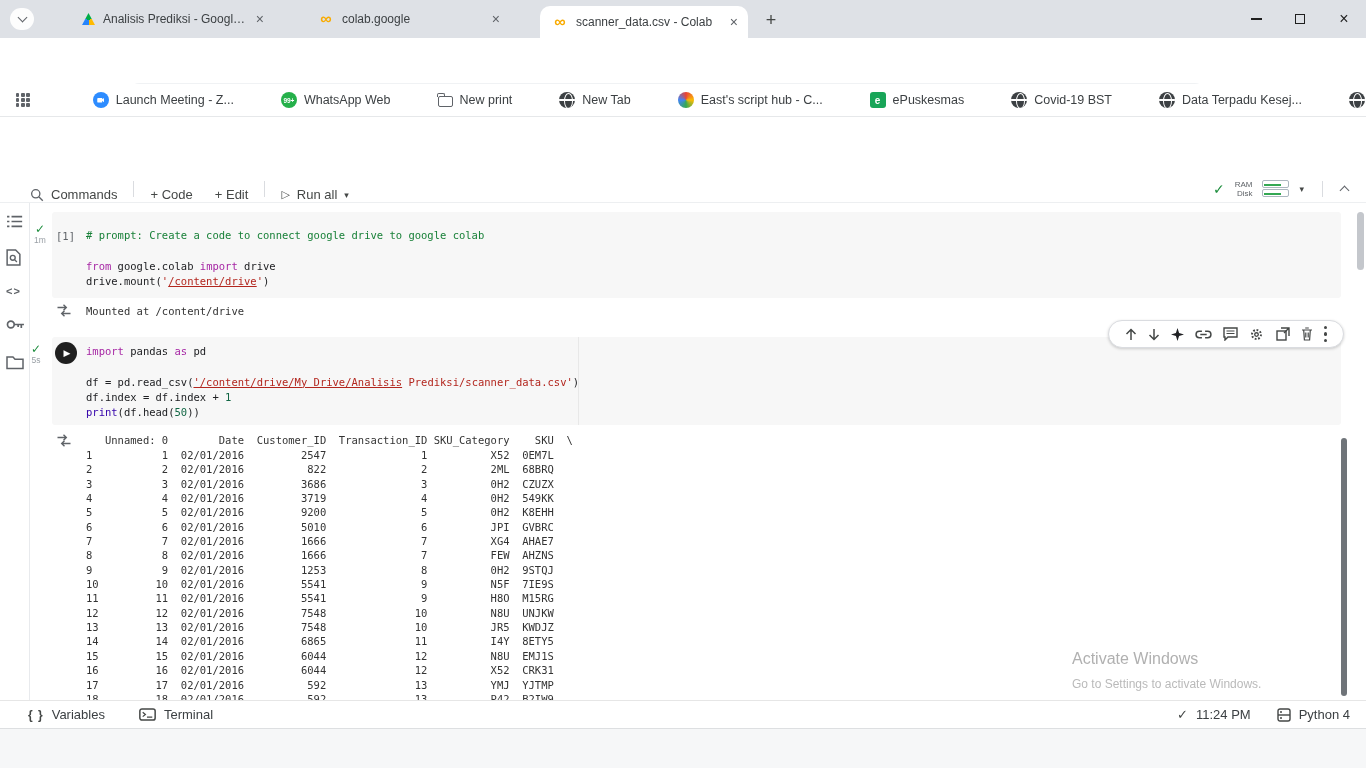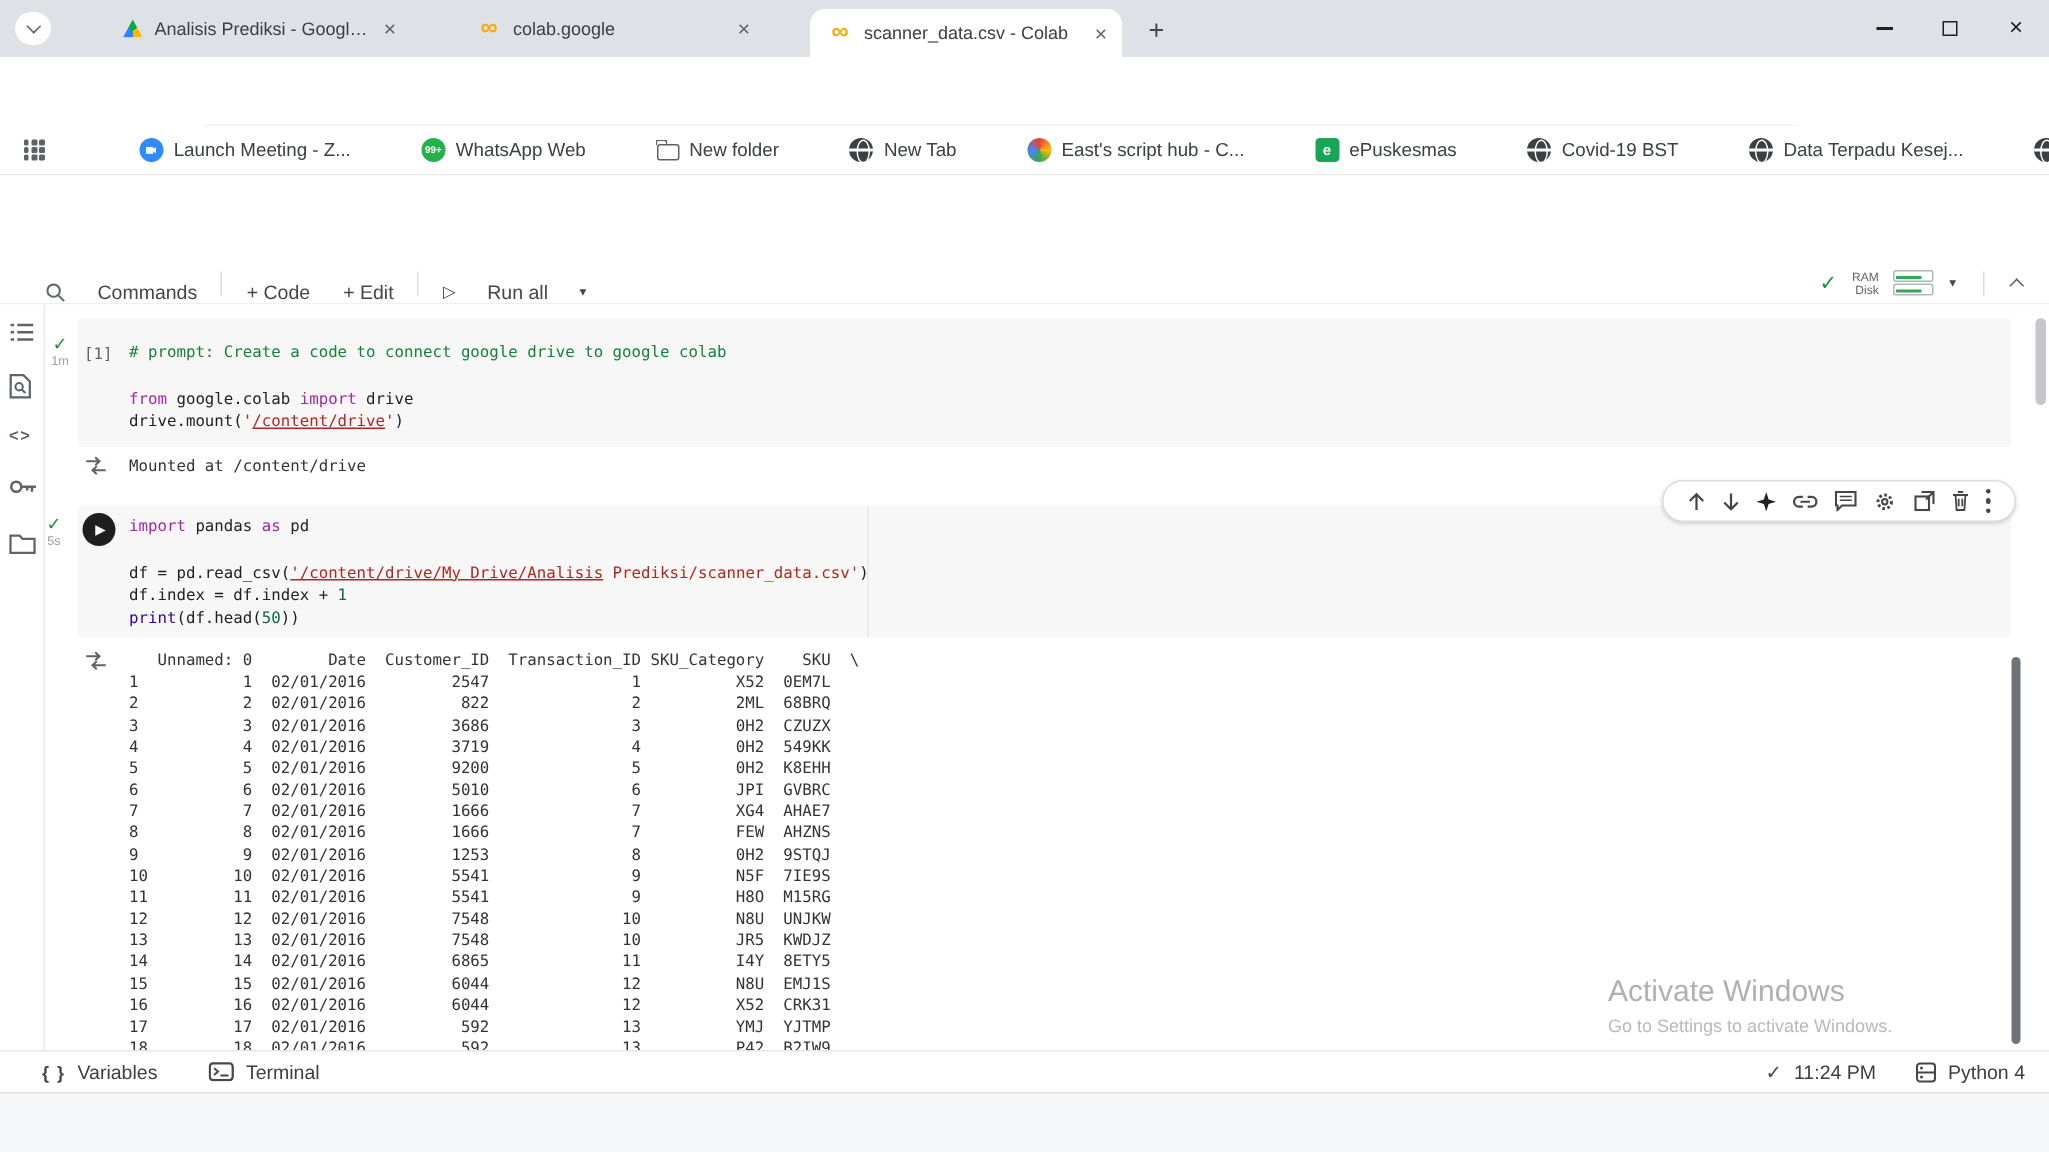--- a/index.html
+++ b/index.html
@@ -85,21 +85,21 @@
   .gemini .lbl{font-size:14px;color:#202124;}
   .avatar-ring{position:absolute;left:1316px;top:130px;width:34px;height:34px;border-radius:50%;
     background:conic-gradient(#EA4335,#FBBC05,#34A853,#4285F4,#EA4335);
     display:flex;align-items:center;justify-content:center;}
   .avatar-core{width:27px;height:27px;border-radius:50%;border:2px solid #fff;
     background:radial-gradient(circle at 40% 30%,#97856f 0 30%,#3f3a33 80%);}
 
   
   .colabtb{position:absolute;left:0;top:175px;width:1366px;height:28px;background:#fff;
     border-bottom:1px solid #EDEFF1;display:flex;align-items:center;font-size:13px;color:#444746;}
-  .tbitem{display:flex;align-items:center;gap:21px;white-space:nowrap;margin-top:12px;}
+  .tbitem{display:flex;align-items:center;gap:7px;white-space:nowrap;margin-top:12px;}
   .tb-right{margin-left:auto;display:flex;align-items:center;margin-right:12px;gap:10px;}
   .gaugelbl{font-size:8px;color:#5F6368;text-align:right;line-height:9px;}
   .gauge{width:27px;height:8px;border:1px solid #ADB7C0;border-radius:2px;position:relative;margin:1px 0;}
   .gauge::after{content:"";position:absolute;left:1px;bottom:1px;width:65%;height:2px;background:#34A853;}
   .checkgreen{color:#1E8E3E;font-size:14px;font-weight:bold;}
 
   
   .notebook{position:absolute;left:0;top:203px;width:1366px;height:497px;background:#fff;overflow:hidden;}
   .rail{position:absolute;left:0;top:0;width:30px;height:497px;border-right:1px solid #E8EAED;}
   .rail .ric{position:absolute;left:6px;}
@@ -124,21 +124,21 @@
     font-size:10.5px;color:#333;}
   .ruler{position:absolute;left:578px;width:1px;background:#E8E8E8;}
   .celltb{position:absolute;left:1108px;top:117px;width:236px;height:28px;background:#fff;
     border:1px solid #DADCE0;border-radius:15px;box-shadow:0 1px 3px rgba(0,0,0,.18);
     display:flex;align-items:center;justify-content:space-around;padding:0 10px;}
   .tblout{position:absolute;left:86px;font-family:"DejaVu Sans Mono","Liberation Mono",monospace;
     font-size:10.5px;color:#333;white-space:pre;}
   .t-row{height:14.35px;line-height:14.35px;}
   .sb-main{position:absolute;left:1357px;top:9px;width:7px;height:58px;background:#C4C7CC;border-radius:4px;}
   .sb-out{position:absolute;left:1341px;top:235px;width:6px;height:258px;background:#6F7479;border-radius:3px;}
-  .watermark1{position:absolute;left:1072px;top:447px;font-size:20px;color:rgba(128,128,128,.62);}
+  .watermark1{position:absolute;left:1072px;top:447px;font-size:16px;color:rgba(128,128,128,.62);}
   .watermark2{position:absolute;left:1072px;top:474px;font-size:12px;color:rgba(128,128,128,.55);}
 
   
   .colabbot{position:absolute;left:0;top:700px;width:1366px;height:28px;background:#fff;
     border-top:1px solid #E6E6E6;display:flex;align-items:center;font-size:13px;color:#3C4043;}
   .botitem{display:flex;align-items:center;gap:8px;}
   .braces{font-size:12px;font-weight:bold;color:#444746;letter-spacing:1px;}
   .bot-right{margin-left:auto;display:flex;align-items:center;gap:26px;margin-right:16px;}
 
   
@@ -243,21 +243,21 @@
         <span class="bm">
           <span class="bi bi-zoom"></span>
           <span class="lbl">Launch Meeting - Z...</span>
         </span>
         <span class="bm">
           <span class="bi bi-wa"></span>
           <span class="lbl">WhatsApp Web</span>
         </span>
         <span class="bm">
           <span class="bi bi-folder"></span>
-          <span class="lbl">New folder</span>
+          <span class="lbl">New print</span>
         </span>
         <span class="bm">
           <span class="bi bi-globe"></span>
           <span class="lbl">New Tab</span>
         </span>
         <span class="bm">
           <span class="bi bi-rainbow"></span>
           <span class="lbl">East's script hub - C...</span>
         </span>
         <span class="bm">

